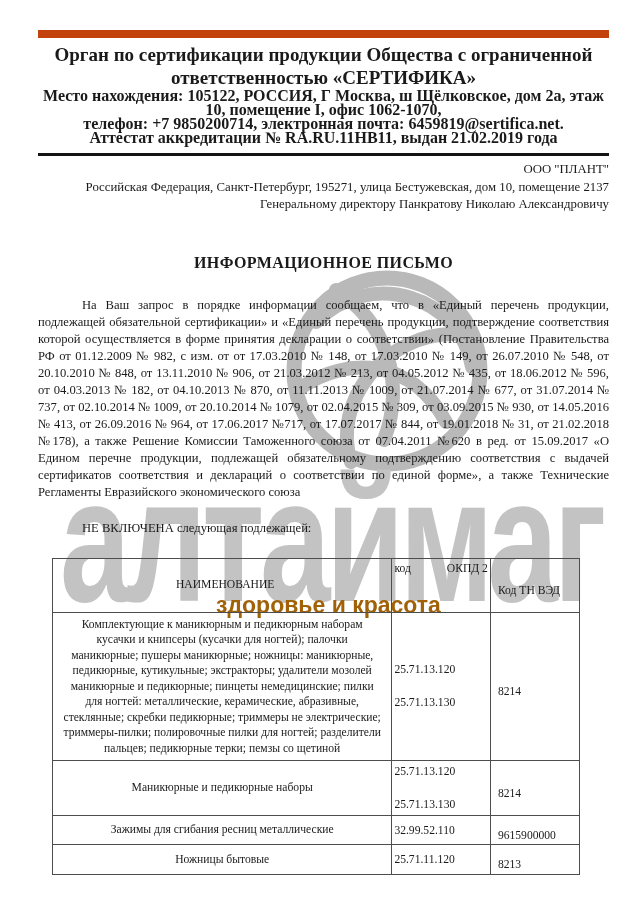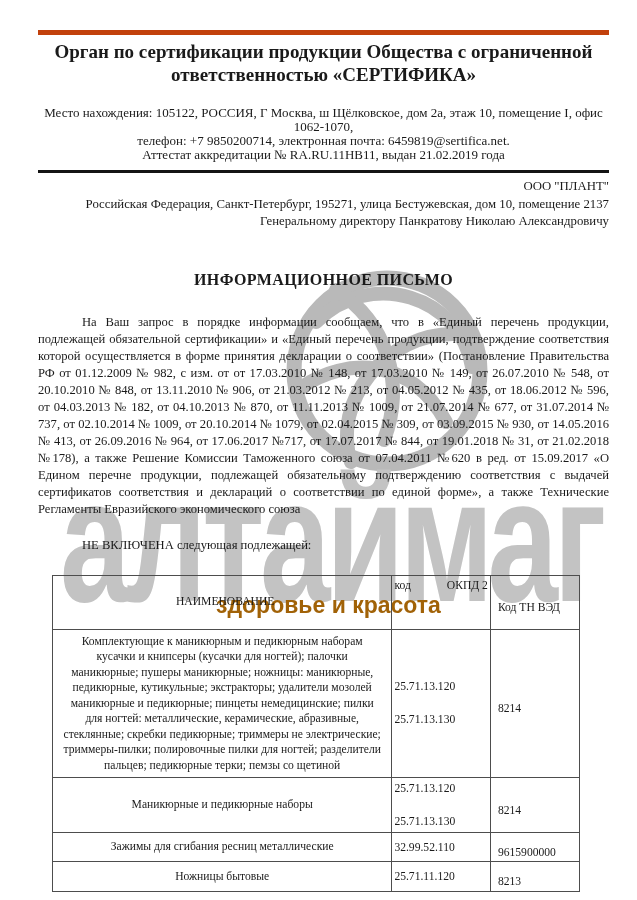--- a/index.html
+++ b/index.html
@@ -35,27 +35,27 @@
     font-weight: bold;
     font-size: 23px;
     line-height: 1;
     color: #a16207;
     white-space: nowrap;
   }
   
   .content { position: relative; z-index: 1; padding: 30px 28px 0 38px; }
 
   .org-header {
-    border-top: 5px solid #c2410c;
+    border-top: 8px solid #c2410c;
     border-bottom: 3px solid #141414;
     padding: 5px 0 8px;
     text-align: center;
   }
   .org-title { font-weight: bold; font-size: 19px; line-height: 23px; }
-  .org-contacts { margin-top: 20px; font-size: 13px; line-height: 14px; }
+  .org-contacts { margin-top: 0; font-size: 16px; line-height: 14px; font-weight: bold; }
 
   .meta-row { margin-top: 13px; font-size: 12.5px; }
   .recipient { margin-top: 5px; text-align: right; font-size: 12.8px; line-height: 17.5px; }
 
   .letter-title {
     margin-top: 40px;
     text-align: center;
     font-weight: bold;
     font-size: 16px;
     letter-spacing: .4px;

